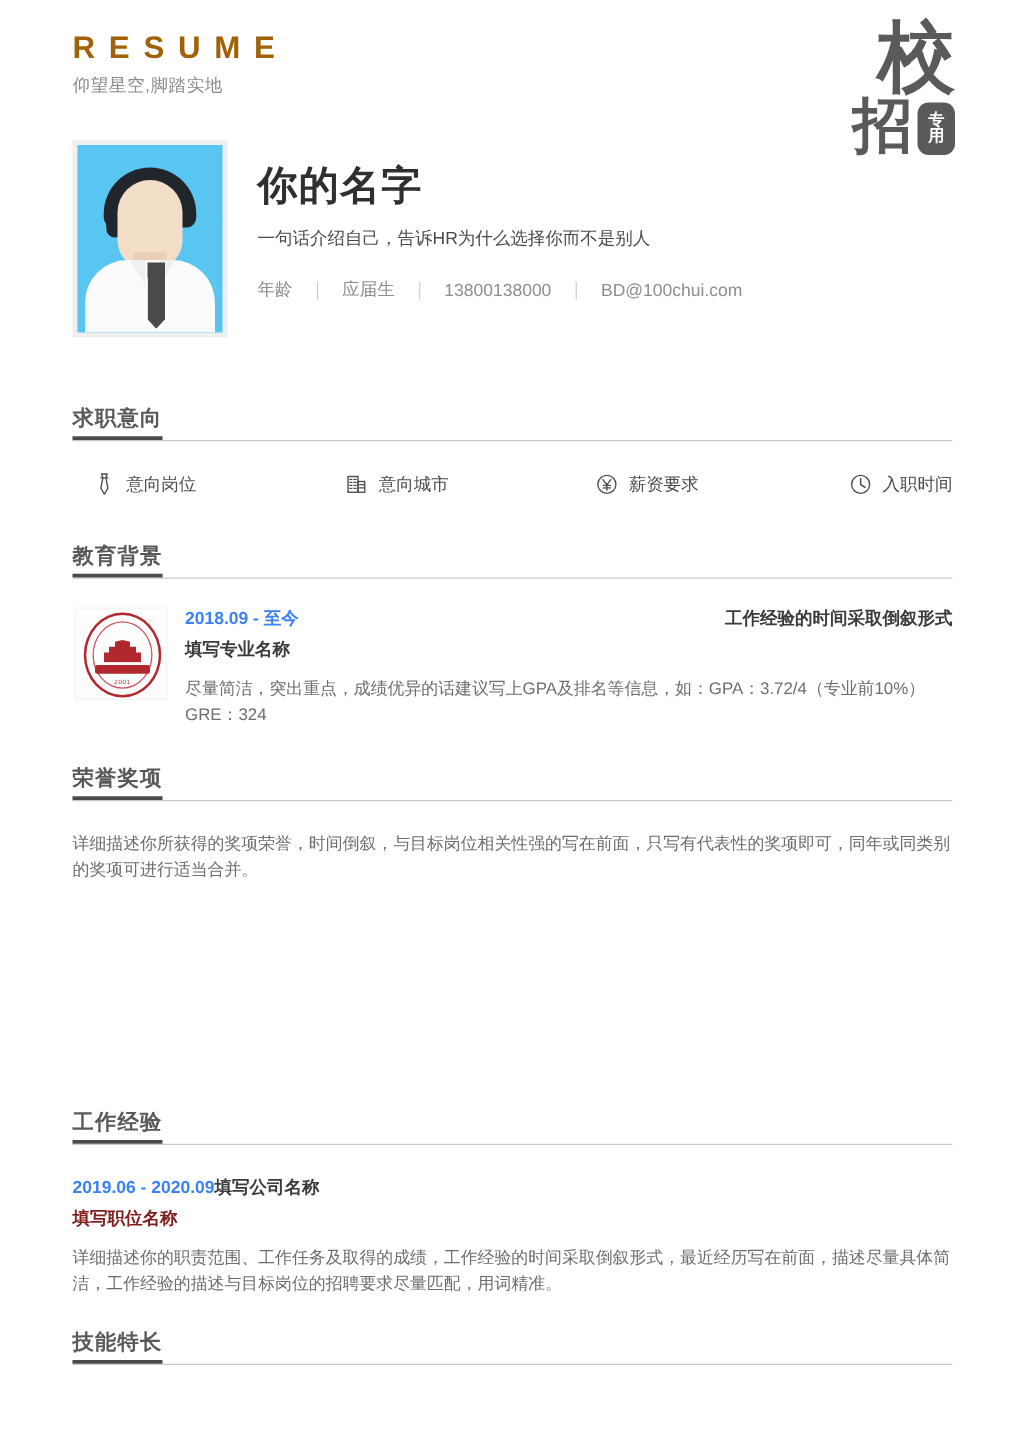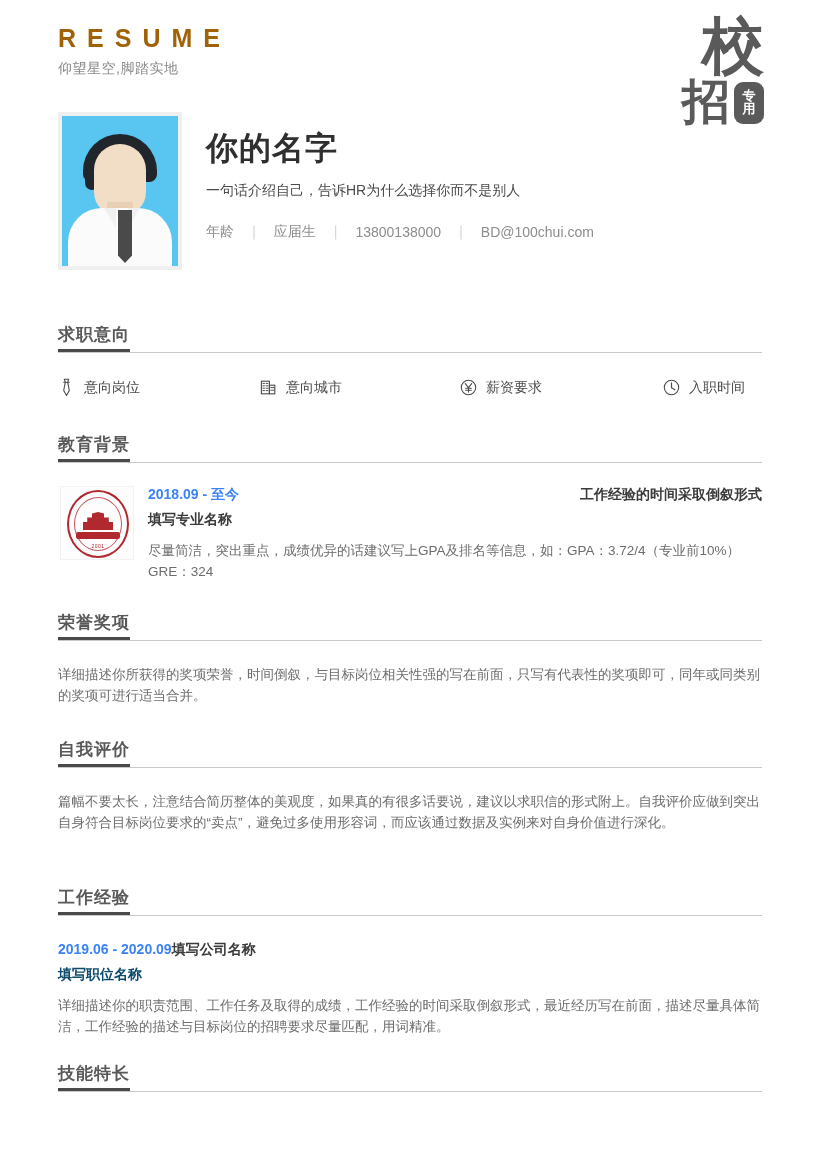--- a/index.html
+++ b/index.html
@@ -269,20 +269,21 @@
   .body-text {
     font-size: 13.5px;
     line-height: 21px;
     color: #6d6d6d;
   }
 
   
   .intent-row {
     display: flex;
     margin-top: 24px;
+    justify-content: flex-end;
   }
   .intent-item {
     display: flex;
     align-items: center;
     gap: 9px;
     font-size: 14px;
     color: #4c4c4c;
   }
   .intent-item:nth-child(1) { width: 202px; }
   .intent-item:nth-child(2) { width: 200px; }
@@ -383,21 +384,21 @@
     margin-top: 11px;
   }
 
   
   .work-entry { margin-top: 24px; }
   .work-head {
     display: flex;
     justify-content: flex-start;
     align-items: baseline;
   }
-  .work-sub { margin-top: 7px; font-size: 14px; font-weight: 700; color: #0c4a6e; }
+  .work-sub { margin-top: 7px; font-size: 14px; font-weight: 700; color: #7f1d1d; }
   .work-desc { margin-top: 11px; }
 
   
   .skill-row {
     display: flex;
     margin-top: 22px;
   }
   .skill-item { width: 250px; }
   .skill-item:last-child { width: 204px; }
   .skill-name {
@@ -546,27 +547,20 @@
   </div>
 
   <div class="section" style="top:612px;">
     <div class="sec-head">
       <span class="sec-title">荣誉奖项</span>
       <span class="sec-rule"></span>
     </div>
     <div class="para-block body-text">详细描述你所获得的奖项荣誉，时间倒叙，与目标岗位相关性强的写在前面，只写有代表性的奖项即可，同年或同类别的奖项可进行适当合并。</div>
   </div>
 
-  <div class="section" style="top:739px;">
-    <div class="sec-head">
-      <span class="sec-title">自我评价</span>
-      <span class="sec-rule"></span>
-    </div>
-    <div class="para-block body-text">篇幅不要太长，注意结合简历整体的美观度，如果真的有很多话要说，建议以求职信的形式附上。自我评价应做到突出自身符合目标岗位要求的“卖点”，避免过多使用形容词，而应该通过数据及实例来对自身价值进行深化。</div>
-  </div>
 
   <div class="section" style="top:887px;">
     <div class="sec-head">
       <span class="sec-title">工作经验</span>
       <span class="sec-rule"></span>
     </div>
     <div class="work-entry">
       <div class="work-head">
         <span class="entry-date">2019.06 - 2020.09</span>
         <span class="entry-org">填写公司名称</span>

